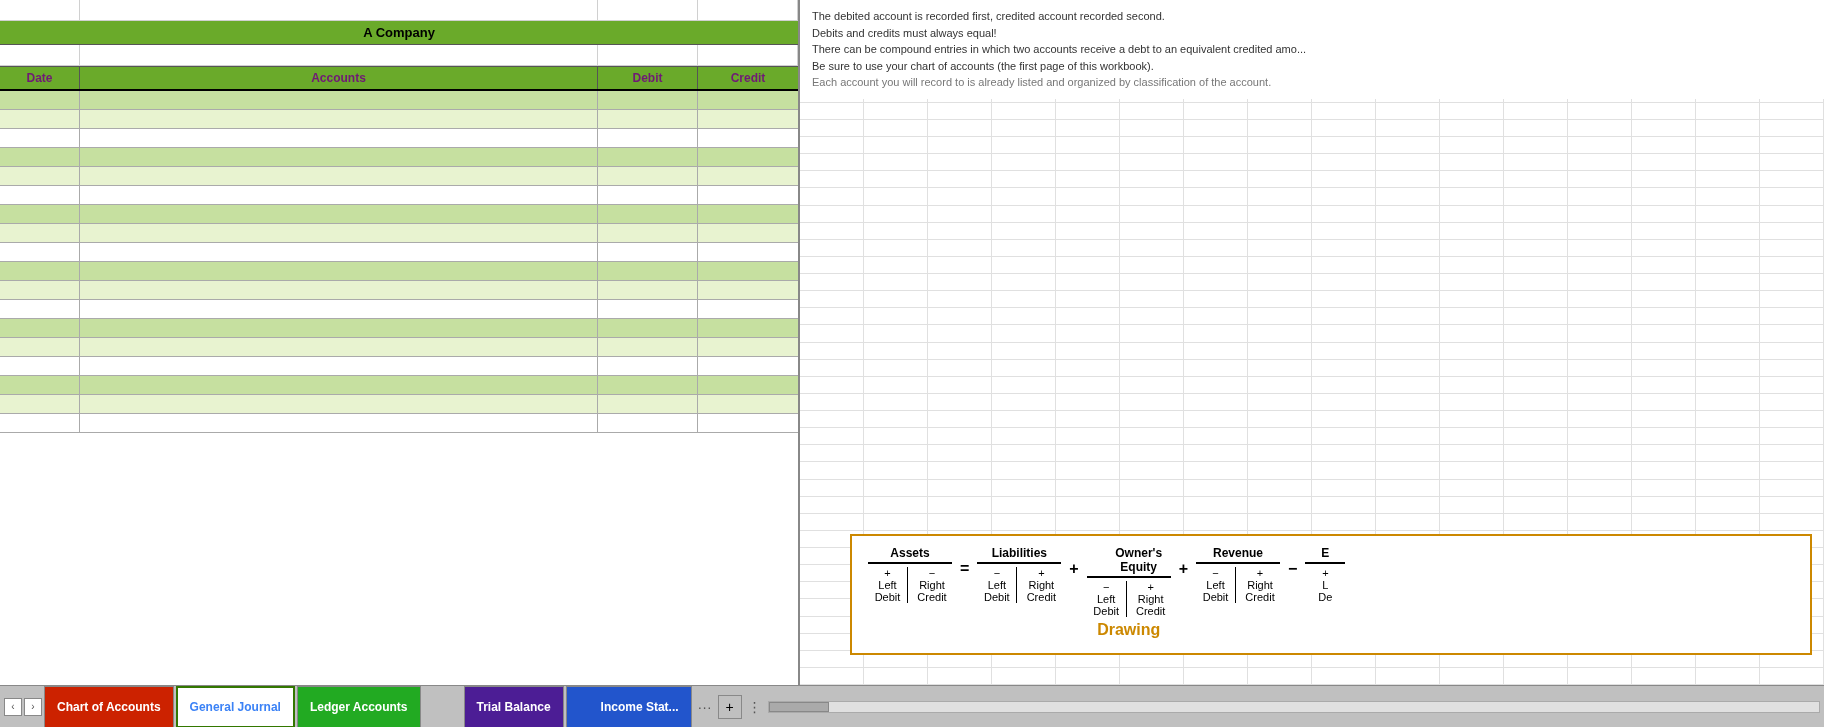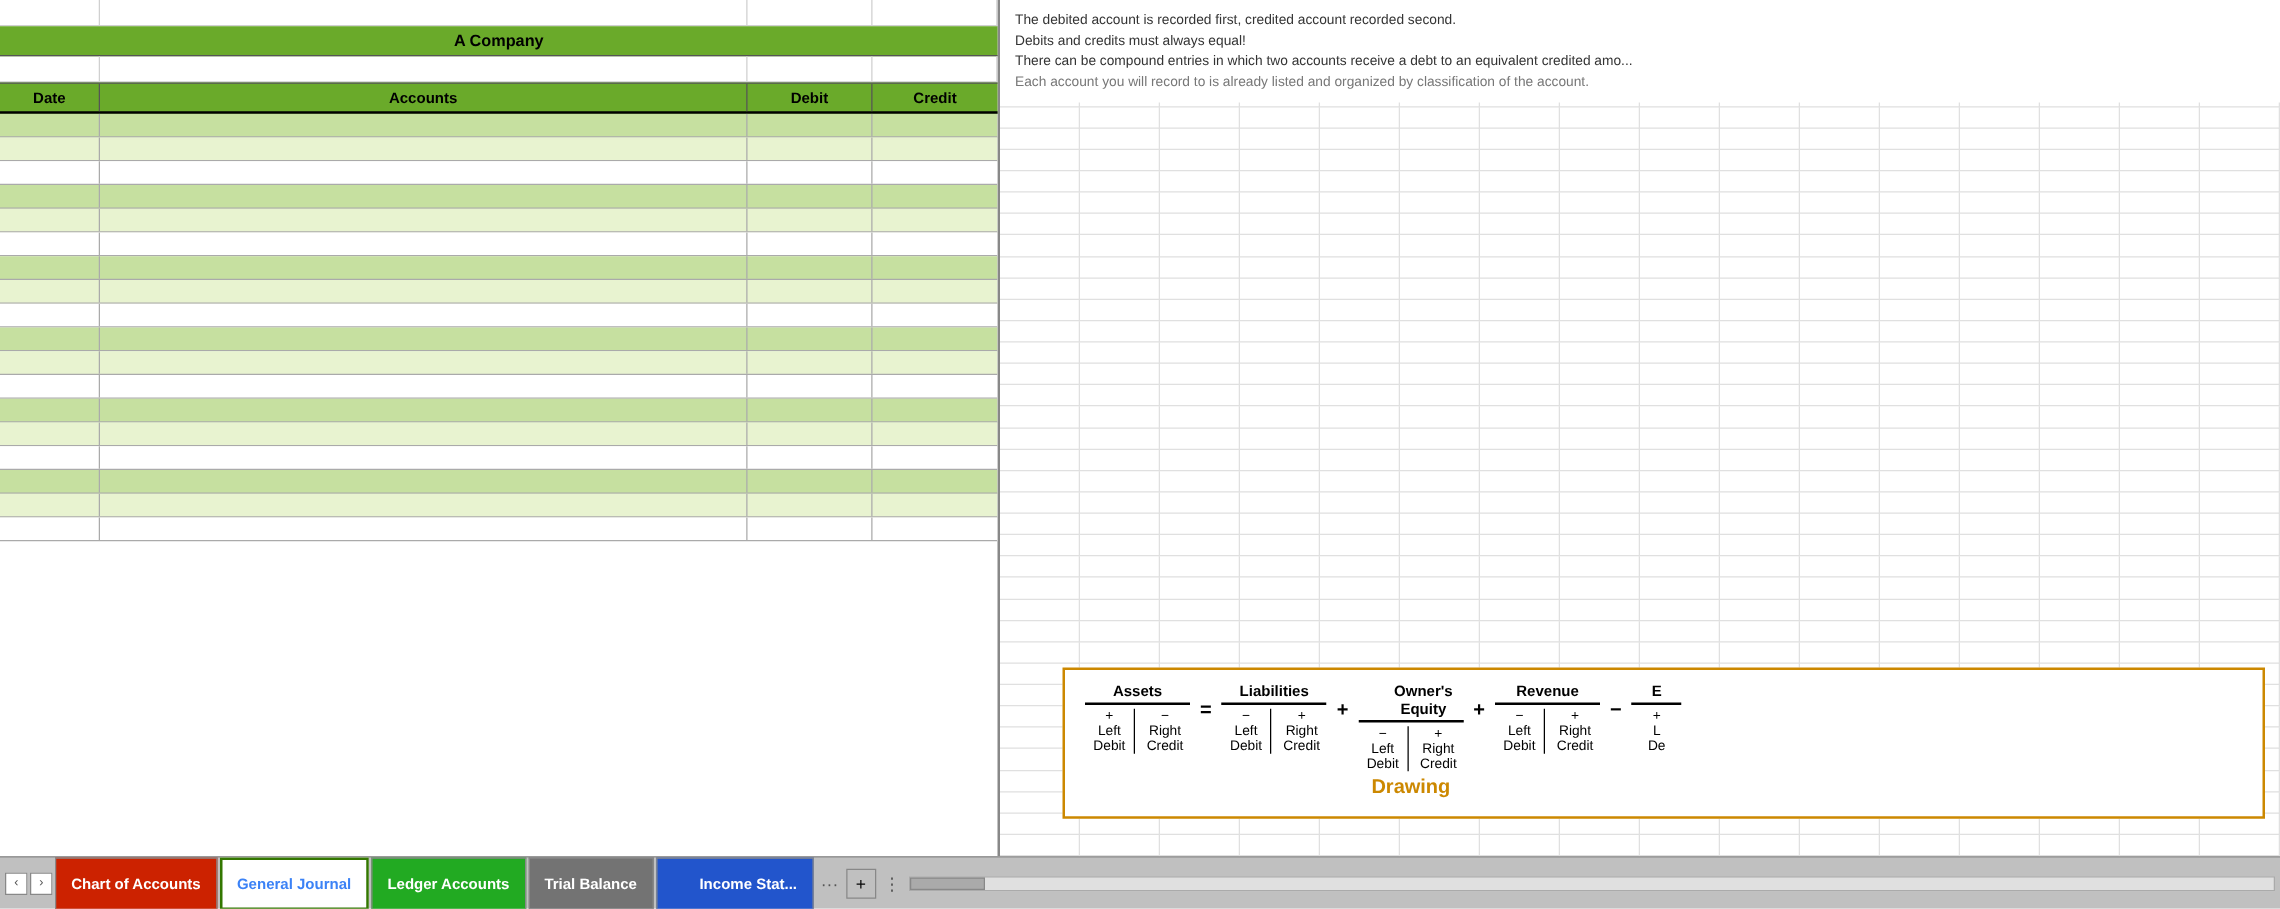--- a/index.html
+++ b/index.html
@@ -45,21 +45,21 @@
       background: #6aaa2a;
       border-bottom: 2px solid #000;
       border-top: 1px solid #555;
     }
 
     .journal-col-headers .col-h {
       font-weight: bold;
       text-align: center;
       padding: 4px 2px;
       border-right: 1px solid #555;
-      color: #000000;
+      color: #701a75;
     }
 
     .journal-col-headers .col-h:last-child { border-right: none; }
 
     .journal-rows {
       flex: 1;
       overflow: hidden;
     }
 
     .journal-row {
@@ -232,21 +232,21 @@
       font-weight: bold;
       cursor: pointer;
       border: 1px solid #888;
       border-bottom: none;
       white-space: nowrap;
     }
 
     .tab-red { background: #cc2200; color: #fff; }
     .tab-green-outline { background: #fff; color: #3b82f6; border: 2px solid #337700; }
     .tab-green { background: #22aa22; color: #fff; }
-    .tab-dark-green { background: #737373; color: #fff; }
+    .tab-dark-green { background: #4c1d95; color: #fff; margin-left: 41px; }
     .tab-blue { background: #2255cc; color: #fff; padding-left: 34px; }
 
     .tab-add {
       background: #c0c0c0;
       border: 1px solid #888;
       width: 24px;
       height: 24px;
       display: flex;
       align-items: center;
       justify-content: center;
@@ -1108,20 +1108,21 @@
           <div class="rg-cell"></div>
           <div class="rg-cell"></div>
           <div class="rg-cell"></div>
       </div>
 
       <div class="tips-box">
         <div class="tips-text">
           <div>The debited account is recorded first, credited account recorded second.</div>
           <div>Debits and credits must always equal!</div>
           <div>There can be compound entries in which two accounts receive a debt to an equivalent credited amo...</div>
+          <div>Be sure to use your chart of accounts (the first page of this workbook).</div>
           <div class="light-text">Each account you will record to is already listed and organized by classification of the account.</div>
         </div>
       </div>
 
       <div class="equation-box">
         <div class="equation-row">
 
           <div class="eq-section">
             <div class="eq-label">Assets</div>
             <div class="eq-underline"></div>

